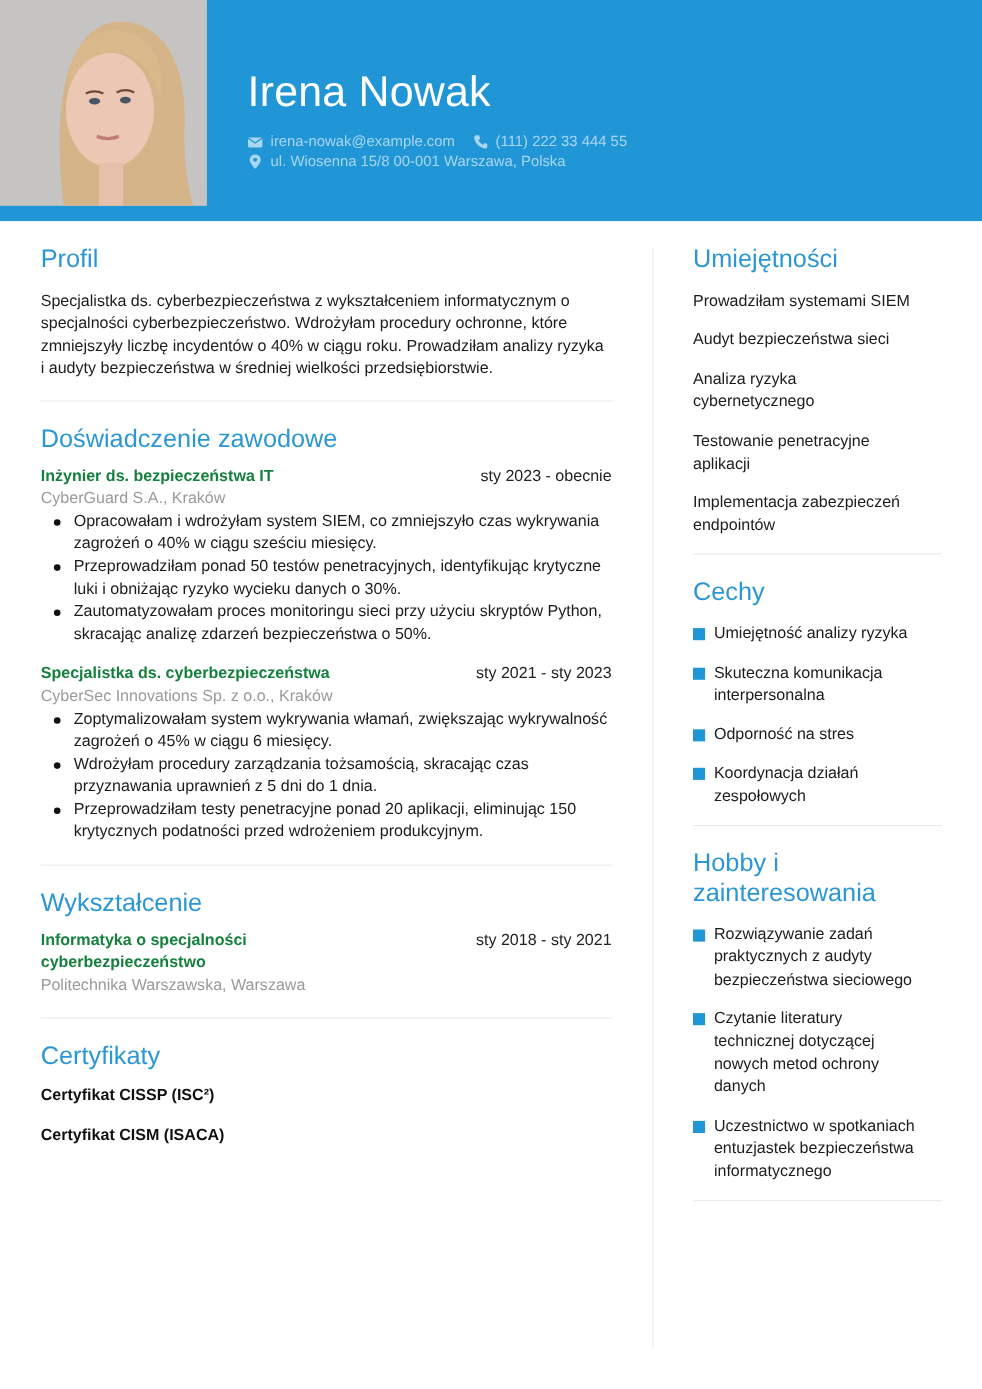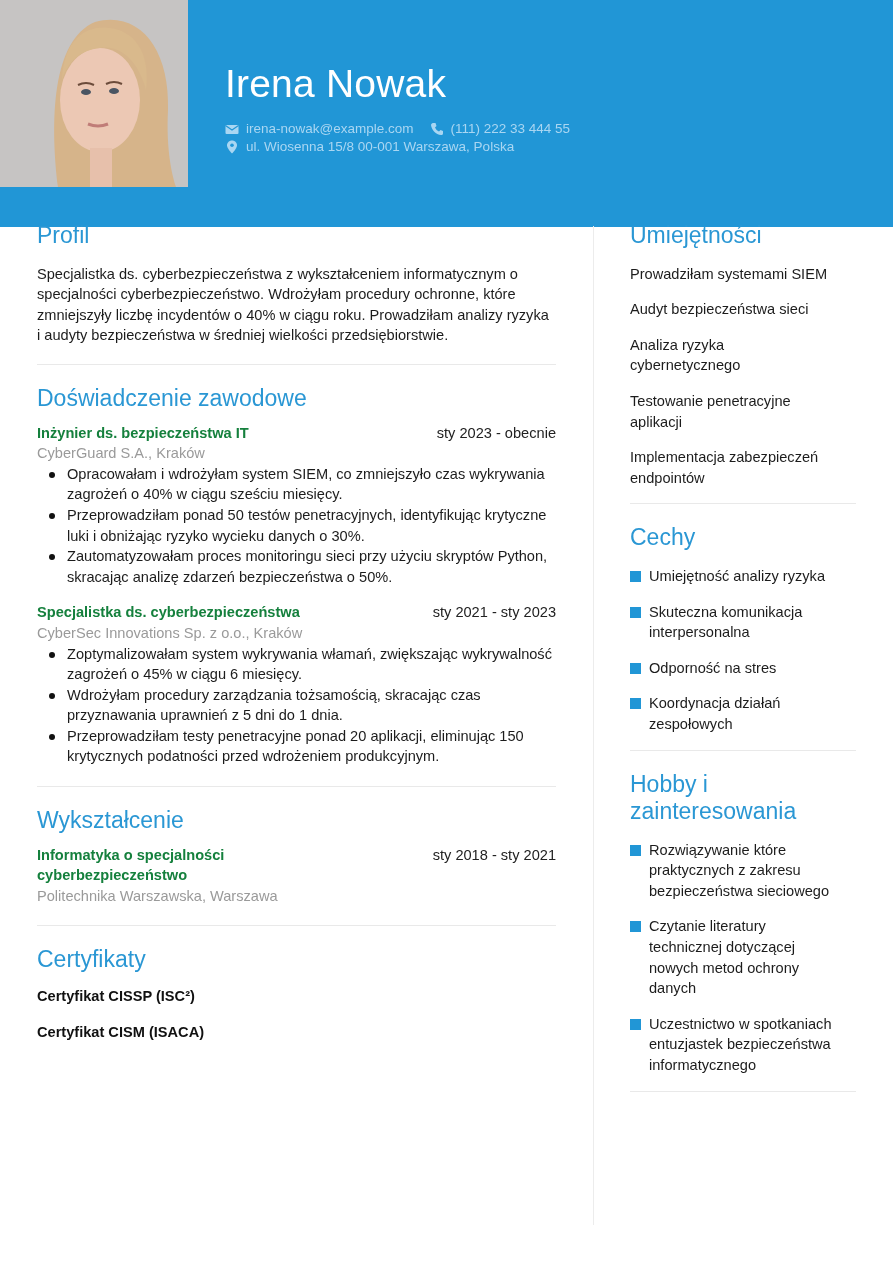--- a/index.html
+++ b/index.html
@@ -1,19 +1,19 @@
 <!DOCTYPE html>
 <html><head>
 <meta charset="utf-8">
 <style>
   * { box-sizing: border-box; margin: 0; padding: 0; }
   html, body { width: 893px; height: 1263px; background: #ffffff; overflow: hidden; }
   body { font-family: "Liberation Sans", "DejaVu Sans", sans-serif; color: #1c1c1c; position: relative; }
 
-  .header { position: absolute; left: 0; top: 0; width: 893px; height: 227px; background: #2196d6; }
+  .header { position: absolute; left: 0; top: 0; width: 893px; height: 201px; background: #2196d6; }
   .photo { position: absolute; left: 0; top: 0; width: 188px; height: 187px; overflow: hidden;
            background: linear-gradient(180deg, #c9c7c6 0%, #bdbbba 100%); }
   .photo svg { display: block; }
   .name { position: absolute; left: 225px; top: 62px; font-size: 39px; font-weight: 400; color: #ffffff; letter-spacing: 0.2px; }
   .contact { position: absolute; left: 225px; font-size: 13.5px; color: #a9d6f2; display: flex; align-items: center; }
   .contact .ico { width: 14px; height: 14px; margin-right: 7px; display: inline-block; }
   .contact.row1 { top: 121px; }
   .contact.row2 { top: 139px; }
   .contact .gap { width: 16px; display: inline-block; }
 
@@ -184,21 +184,21 @@
     </div>
   </section>
 
   <div class="hr" style="margin-top:14px;"></div>
 
   <section style="margin-top:20px;">
     <h2 class="sec-title" style="width:200px;">Hobby i zainteresowania</h2>
     <div style="margin-top:14px;">
       <div class="sq-item" style="width:200px;">
           <span class="sq"></span>
-          <span>Rozwiązywanie które praktycznych z zakresu bezpieczeństwa sieciowego</span>
+          <span>Rozwiązywanie zadań praktycznych z audyty bezpieczeństwa sieciowego</span>
         </div>
       <div class="sq-item" style="width:205px;">
           <span class="sq"></span>
           <span>Czytanie literatury technicznej dotyczącej nowych metod ochrony danych</span>
         </div>
       <div class="sq-item" style="width:210px;">
           <span class="sq"></span>
           <span>Uczestnictwo w spotkaniach entuzjastek bezpieczeństwa informatycznego</span>
         </div>
     </div>

